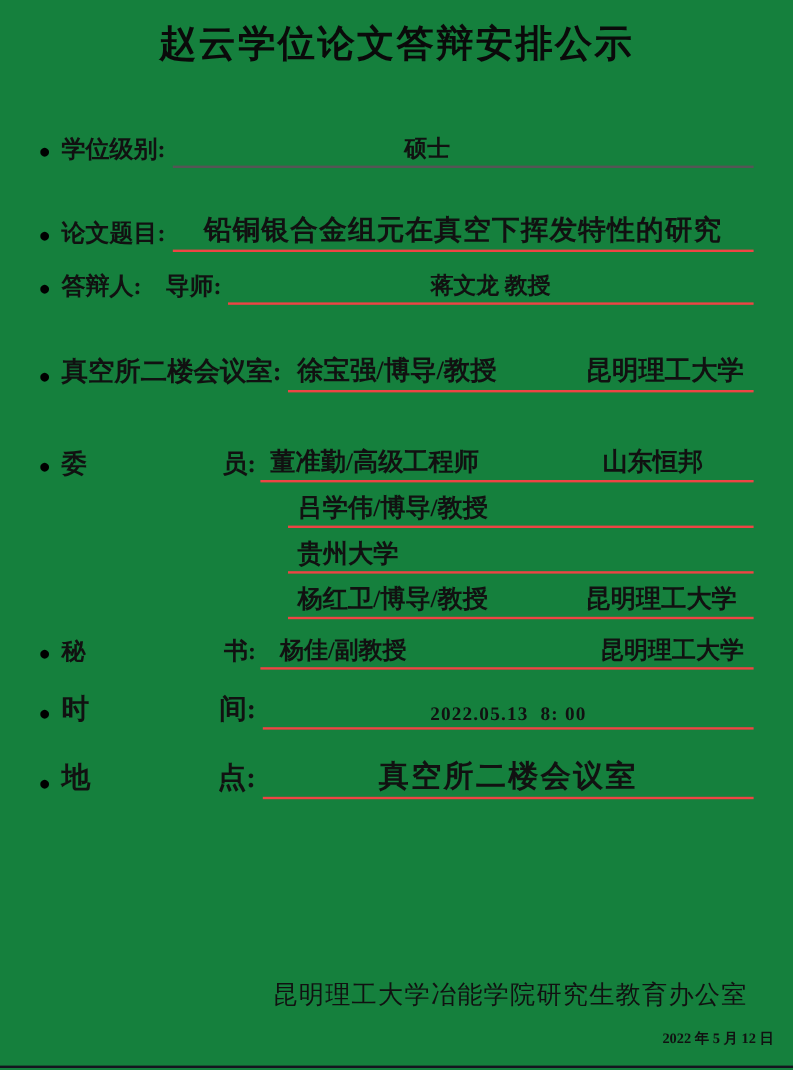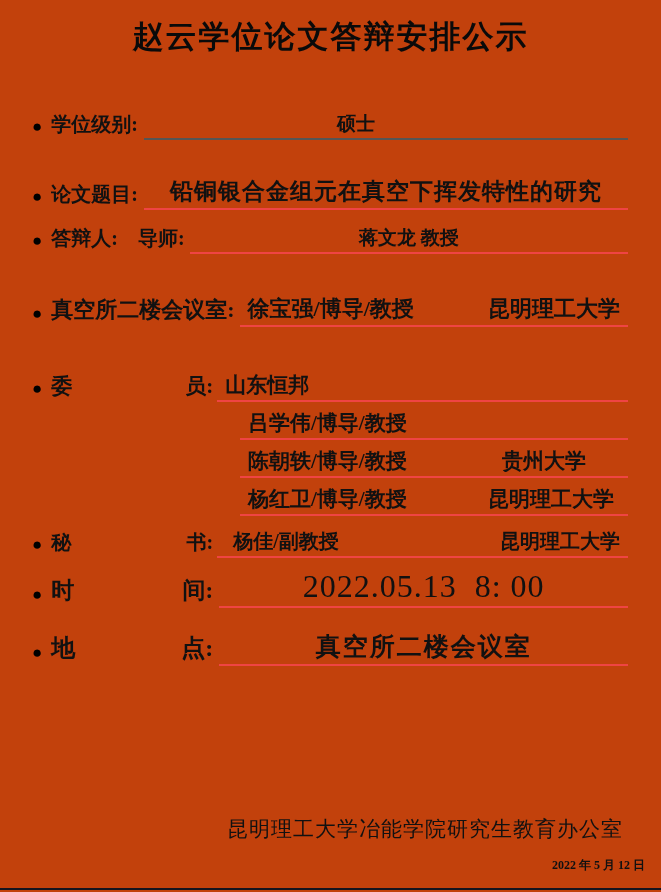--- a/index.html
+++ b/index.html
@@ -1,19 +1,19 @@
 <!DOCTYPE html>
 <html><head>
 <meta charset="utf-8">
 <style>
   * { margin:0; padding:0; box-sizing:border-box; }
   html,body { background:#ffffff; }
   body { font-family:"Liberation Serif", serif; color:#111; }
   .page {
-    position:relative; width:661px; height:892px; background:#c2410c;
+    position:relative; width:661px; height:892px; background:#15803d;
     overflow:hidden;
   }
   .doc-title {
     position:absolute; top:16px; left:0; width:100%;
     text-align:center; font-family:"Liberation Sans", sans-serif;
     font-weight:700; font-size:31px; letter-spacing:2px; color:#0a0a0a;
   }
   .row {
     position:absolute; left:32px; right:33px;
     display:flex; align-items:flex-end;
@@ -48,21 +48,21 @@
   .r-m2 { top:406px; left:240px; }
   .r-m3 { top:444px; left:240px; }
   .r-m4 { top:482px; left:240px; }
   .r-secretary { top:524px; height:34px; font-size:20px; }
   .r-time      { top:572px; height:36px; font-size:23px; }
   .r-place     { top:628px; height:38px; font-size:24px; }
 
   .v-degree { margin-right:60px; font-size:19px; }
   .v-thesis { font-family:"Liberation Sans", sans-serif; font-weight:600; font-size:23px; letter-spacing:1px;margin-top:28px; }
   .v-small  { font-size:19px; }
-  .v-time   { font-size:32px; font-weight:400; letter-spacing:1px; }
+  .v-time   { font-size:16px; font-weight:700; letter-spacing:1px; }
   .v-place  { font-size:25px; letter-spacing:2px; }
 
   .line1-defender { flex:0 0 170px; margin-left:5px; }
   .gap-defender   { flex:0 0 20px; }
   .line-pad   { padding:0 8px; }
   .pr-lg  { padding-right:42px; }
   .pr-sm  { padding-right:14px; }
 
   .footer-office {
     position:absolute; top:815px; right:38px;
@@ -119,33 +119,33 @@
     </span>
   </div>
 
   <div class="row r-member r-m1">
     <span class="bullet">●</span>
     <span class="lbl-stretch">
       <span>委</span>
       <span>员:</span>
     </span>
     <span class="line between line-pad pr-lg" style="margin-left:4px;">
+      <span class="value">董准勤/高级工程师</span>
       <span class="value">山东恒邦</span>
     </span>
   </div>
 
   <div class="row r-member r-m2">
     <span class="line between line-pad pr-lg">
       <span class="value">吕学伟/博导/教授</span>
     </span>
   </div>
 
   <div class="row r-member r-m3">
     <span class="line between line-pad pr-lg">
-      <span class="value">陈朝轶/博导/教授</span>
       <span class="value">贵州大学</span>
     </span>
   </div>
 
   <div class="row r-member r-m4">
     <span class="line between line-pad pr-sm">
       <span class="value">杨红卫/博导/教授</span>
       <span class="value">昆明理工大学</span>
     </span>
   </div>

